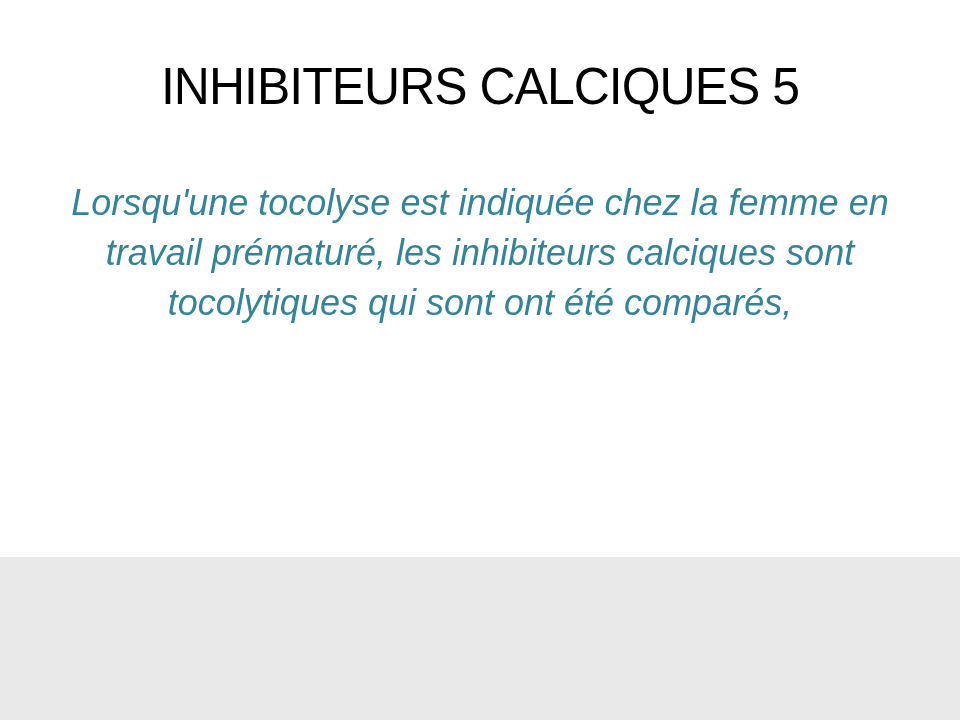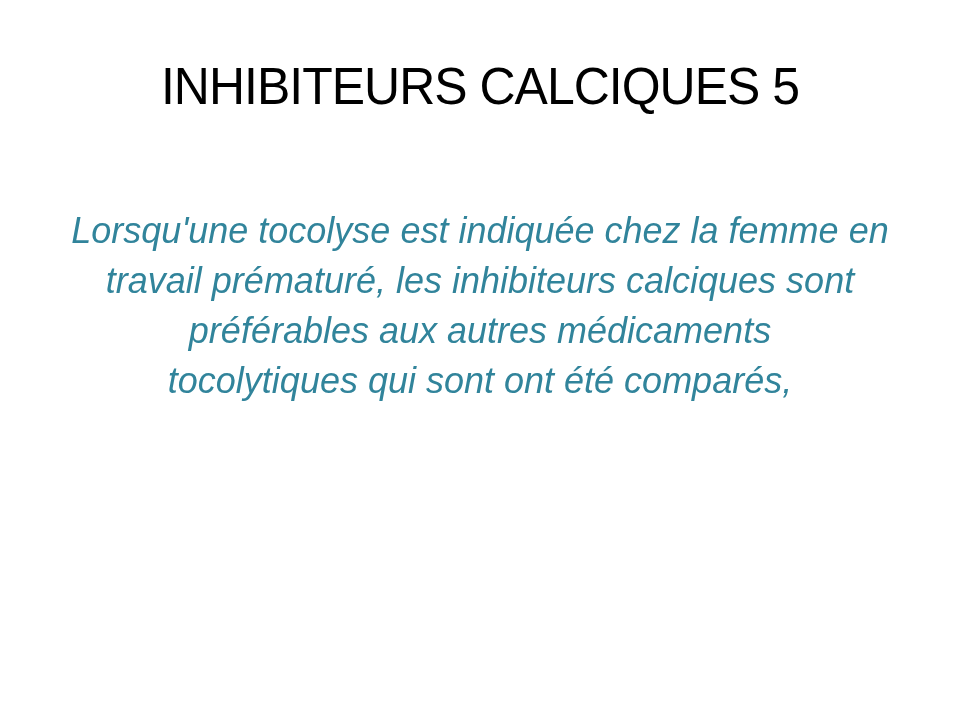--- a/index.html
+++ b/index.html
@@ -3,21 +3,21 @@
 <meta charset="utf-8">
 <style>
   html, body {
     margin: 0;
     padding: 0;
     background: #e9e9e9;
   }
   .slide {
     position: relative;
     width: 960px;
-    height: 720px;
+    height: 557px;
     background: var(--bg-color, #FFFFFF);
     overflow: hidden;
     font-family: "Liberation Sans", sans-serif;
   }
   .slide-title {
     position: absolute;
     top: 56px;
     left: 0;
     right: 0;
     text-align: center;
@@ -35,30 +35,28 @@
     top: 178px;
     left: 25px;
     right: 25px;
     text-align: center;
     font-size: 36px;
     line-height: 50px;
     font-style: italic;
     font-weight: 400;
     color: var(--body-color, #31849B);
     font-family: "Liberation Sans", sans-serif;
-    margin-top: 28px;
   }
   .slide-body .body-line {
     white-space: nowrap;
   }
 </style>
 </head>
 <body>
 
 <div class="slide">
   <div class="slide-title">INHIBITEURS CALCIQUES 5</div>
   <div class="slide-body">
       <div class="body-line">Lorsqu'une tocolyse est indiquée chez la femme en</div>
       <div class="body-line">travail prématuré, les inhibiteurs calciques sont</div>
-      <div class="body-line">préférables aux autres médicaments</div>
       <div class="body-line">tocolytiques qui sont ont été comparés,</div>
     </div>
 </div>
 
 </body></html>

